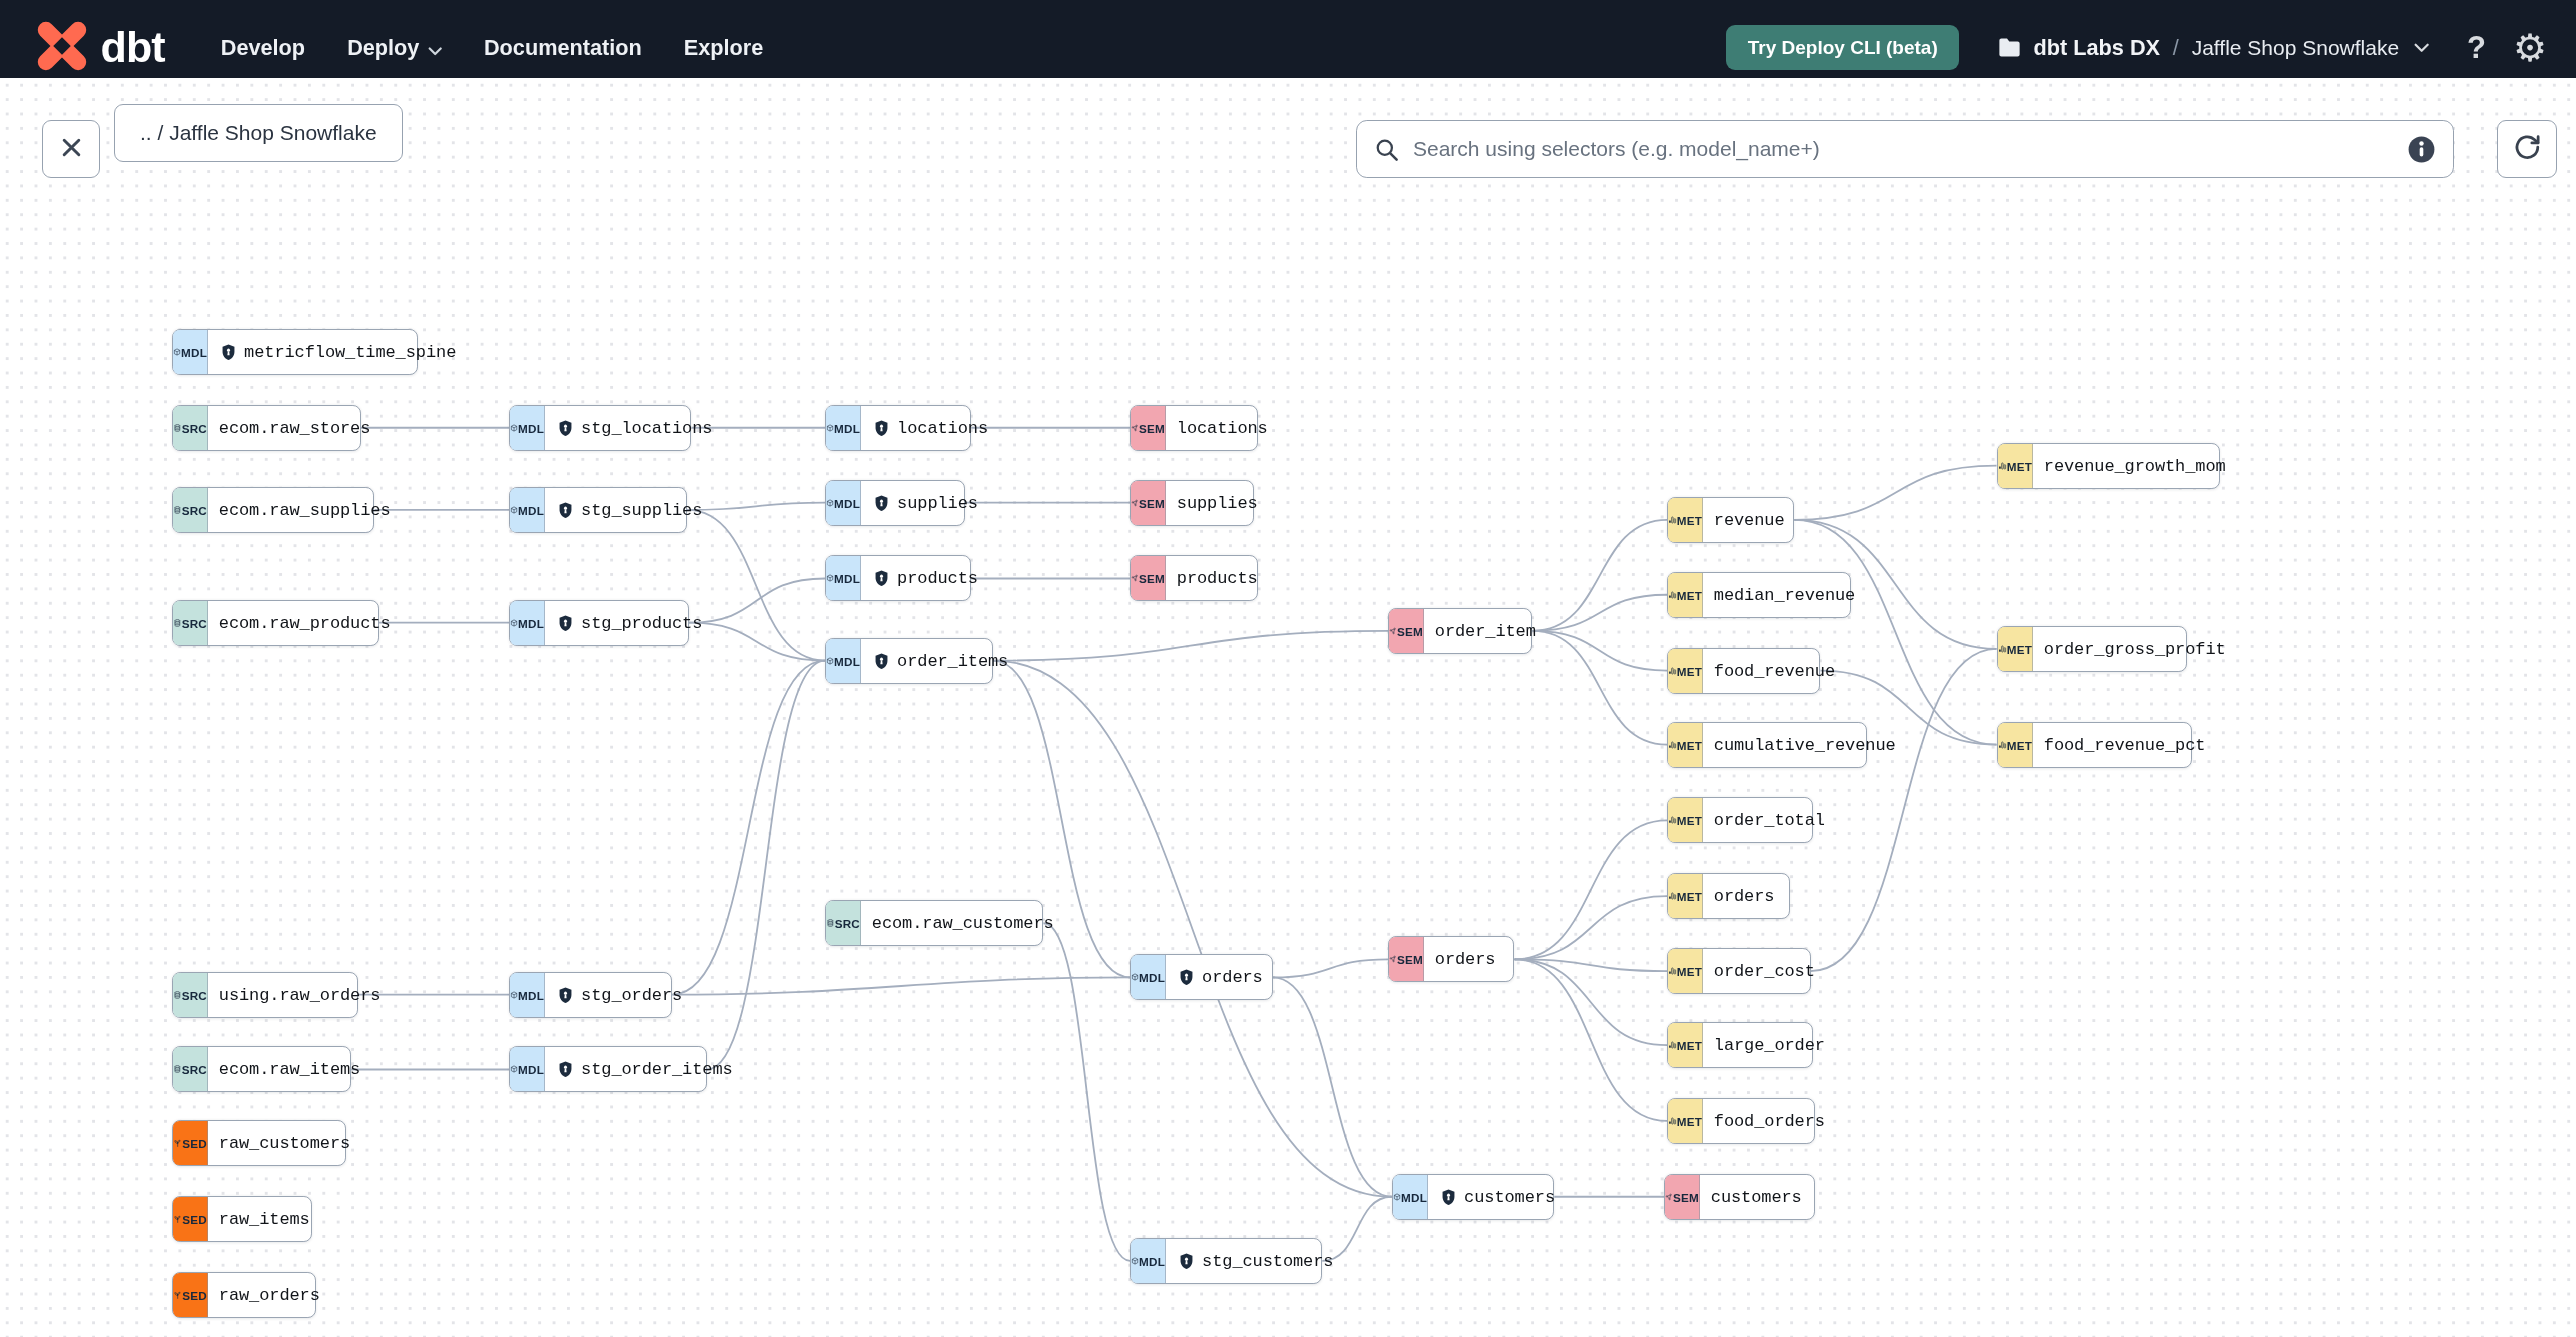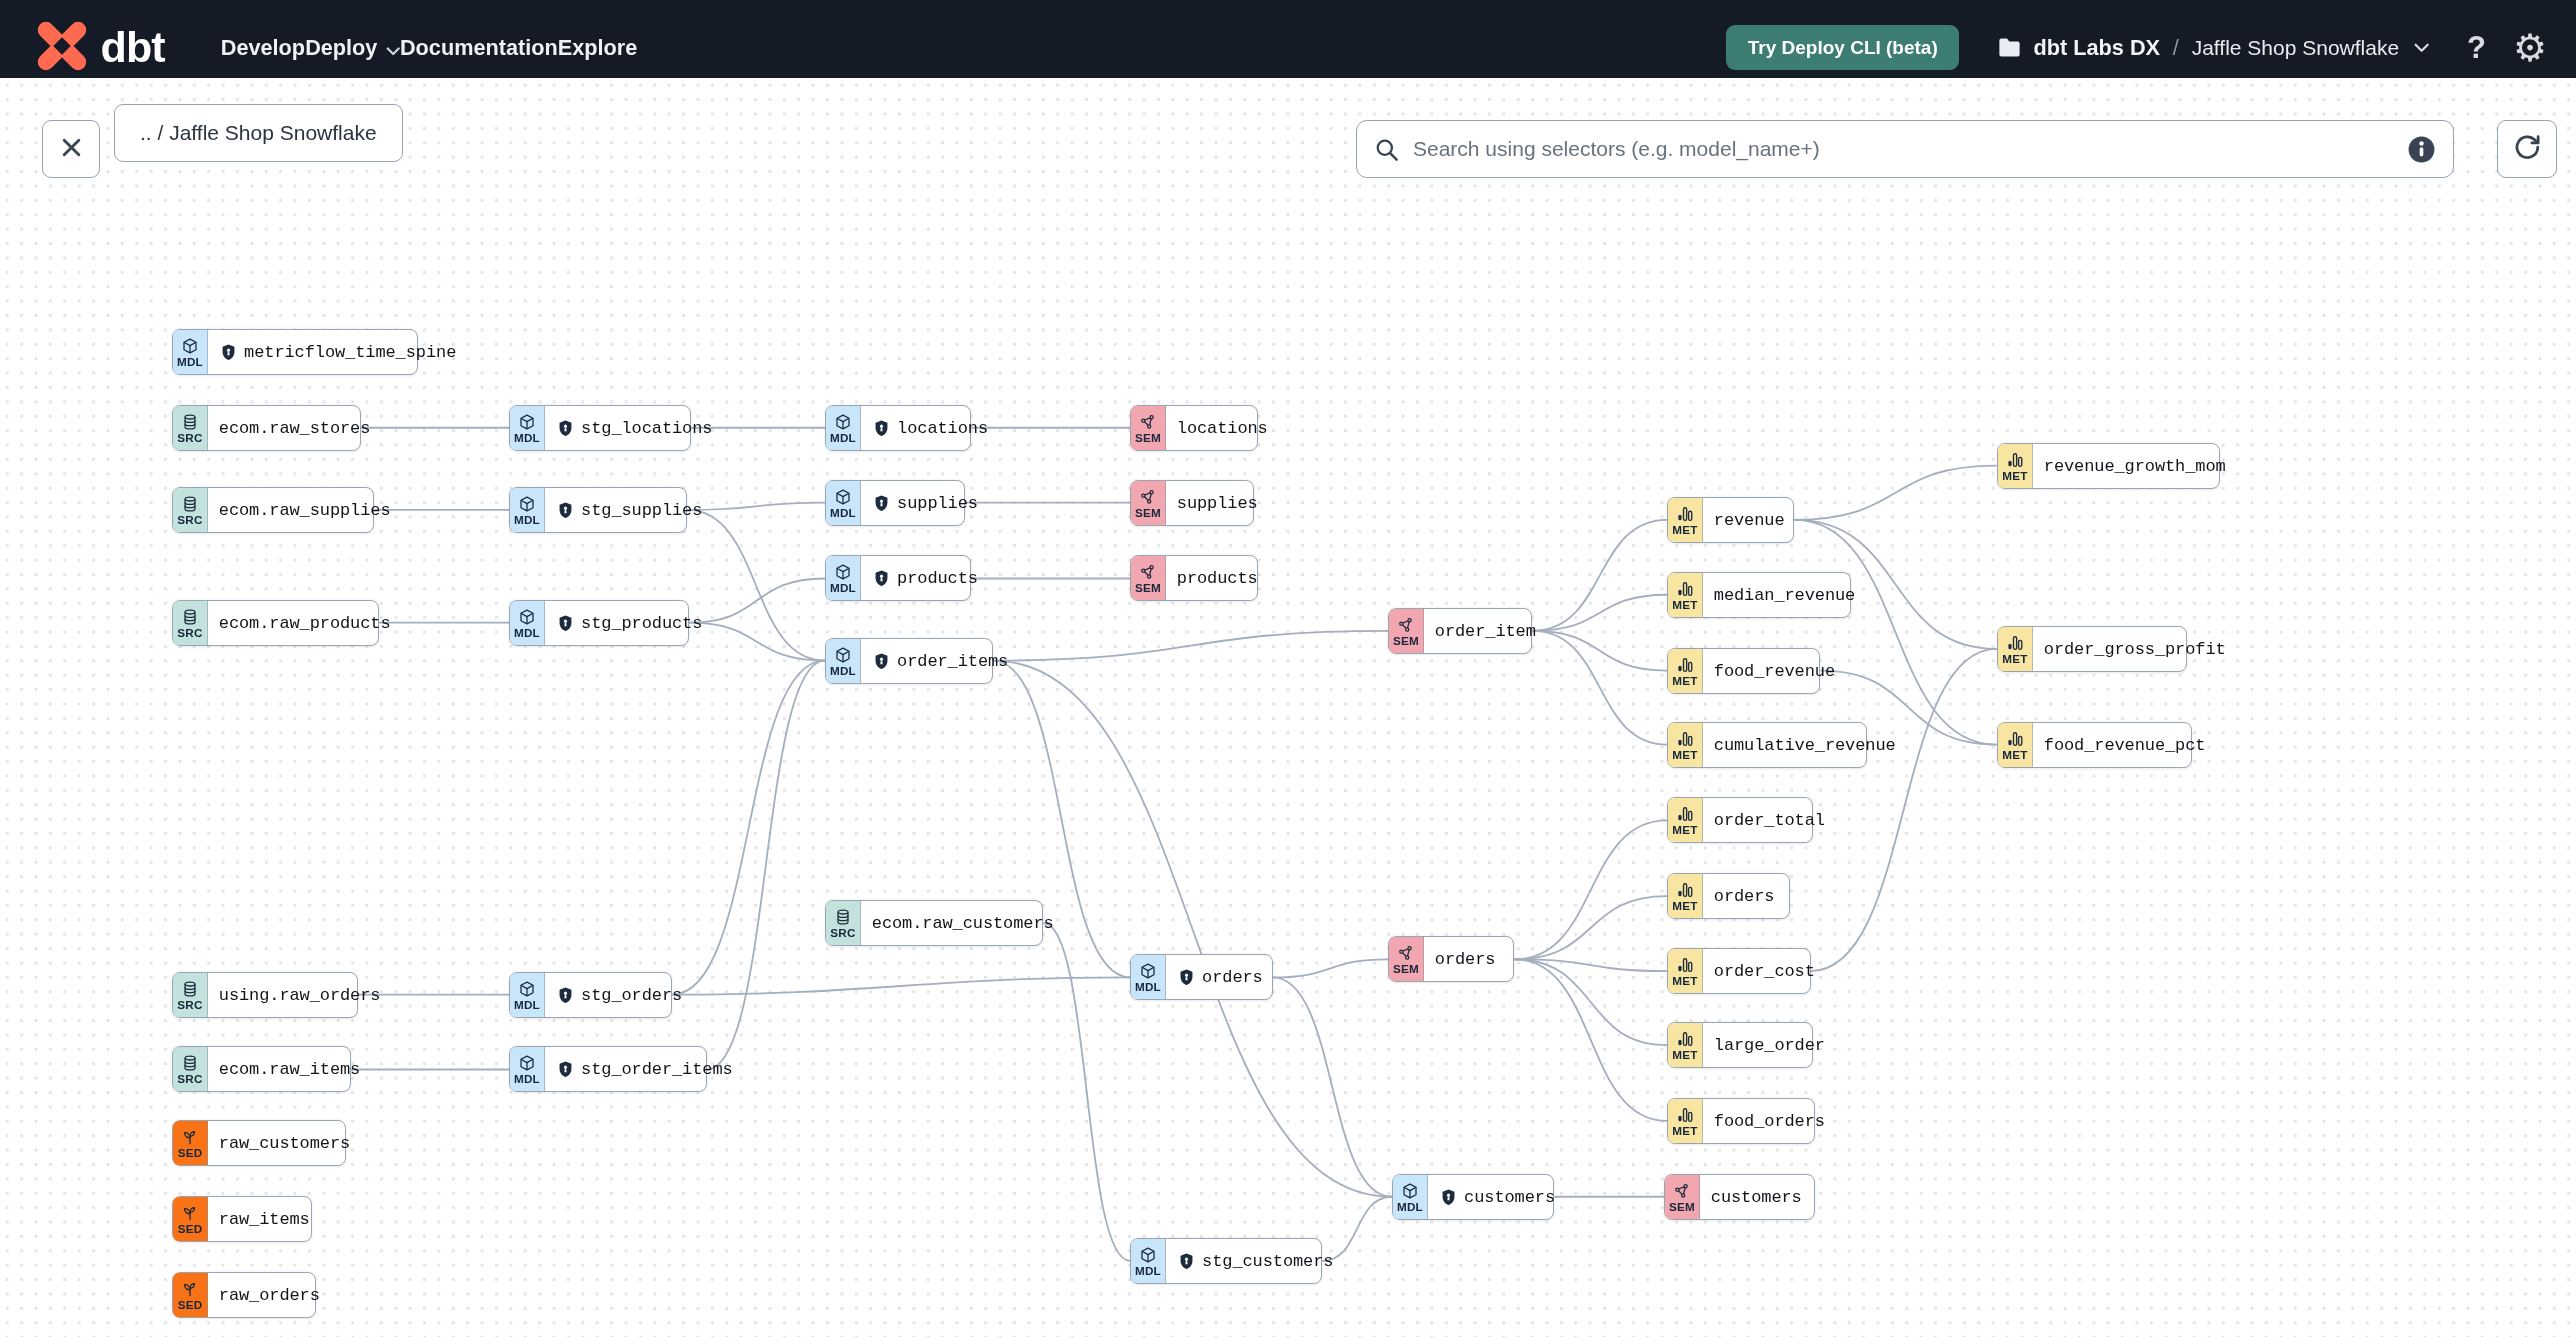--- a/index.html
+++ b/index.html
@@ -5,21 +5,21 @@
   html,body{margin:0;padding:0;background:#fff;}
   *{box-sizing:border-box;}
   .app{position:relative;width:2576px;height:1338px;overflow:hidden;
        font-family:"Liberation Sans",sans-serif;-webkit-font-smoothing:antialiased;}
 
   
   .navbar{position:absolute;left:0;top:0;width:2576px;height:87px;background:#141b27;
           display:flex;align-items:center;padding:8px 29px 0 36px;}
   .brand{display:flex;align-items:center;gap:12.6px;}
   .brand-text{color:#fff;font-size:43px;font-weight:700;letter-spacing:-0.9px;line-height:1;}
-  .menu{display:flex;align-items:center;margin-left:56px;}
+  .menu{display:flex;align-items:center;gap:42px;margin-left:56px;}
   .menu-item{display:flex;align-items:center;gap:8.1px;color:#eef1f5;font-size:21.7px;font-weight:600;cursor:pointer;}
   .menu-item .chev{color:#cfd6dd;margin-top:2.7px;}
   .nav-right{margin-left:auto;display:flex;align-items:center;gap:23.5px;}
   .cta-btn{background:#3e7d74;color:#fff;font-size:19px;font-weight:600;border:none;
            border-radius:9px;height:45px;padding:0 21.7px;display:flex;align-items:center;cursor:pointer;}
   .crumb-nav{display:flex;align-items:center;gap:11px;margin-left:12.6px;}
   .acct{color:#f2f4f7;font-size:21.7px;font-weight:700;}
   .sep{color:#8b97a6;font-size:21.7px;padding:0 1.8px;}
   .proj{color:#e8ecf1;font-size:21px;font-weight:400;}
   .nav-icon{color:#d8dbdf;display:flex;align-items:center;cursor:pointer;}
@@ -43,21 +43,21 @@
                border:1.8px solid #97a2b0;border-radius:10.8px;display:flex;align-items:center;padding:0 16.2px;gap:10.8px;}
   .search-wrap input{flex:1;border:none;outline:none;font-size:21px;color:#323b47;
                      font-family:"Liberation Sans",sans-serif;background:transparent;}
   .search-wrap input::placeholder{color:#68727f;}
   .refresh-btn{left:2497px;top:42px;width:60px;height:58px;}
 
   
   .node{position:absolute;display:flex;align-items:stretch;background:#fff;
         border:1.8px solid #9aa5b3;border-radius:8.1px;height:46px;
         box-shadow:0 0.9px 2.7px rgba(20,30,45,.10);cursor:pointer;}
-  .chip{width:35px;flex:none;display:flex;flex-direction:column;align-items:center;
+  .chip{width:35px;flex:none;display:flex;align-items:center;
         justify-content:center;border-radius:6.3px 0 0 6.3px;border-right:0.9px solid rgba(134,145,160,.55);}
   .chip svg{width:18px;height:18px;display:block;}
   .tl{font-size:11.7px;font-weight:600;color:#17283c;letter-spacing:0.2px;margin-top:0.9px;line-height:1;}
   .nbody{flex:1;display:flex;align-items:center;gap:6.3px;padding:0 10.8px;white-space:nowrap;font-family:Liberation Mono, monospace;}
   .nbody svg.shield{width:19px;height:19px;flex:none;}
   .nm{font-size:17px;color:#111419;letter-spacing:-0.1px;}
   .t-MDL .chip{background:#c9e5fa;}
   .t-SRC .chip{background:#c4e2dd;}
   .t-SEM .chip{background:#f2a6b0;}
   .t-MET .chip{background:#f7e5a1;}

